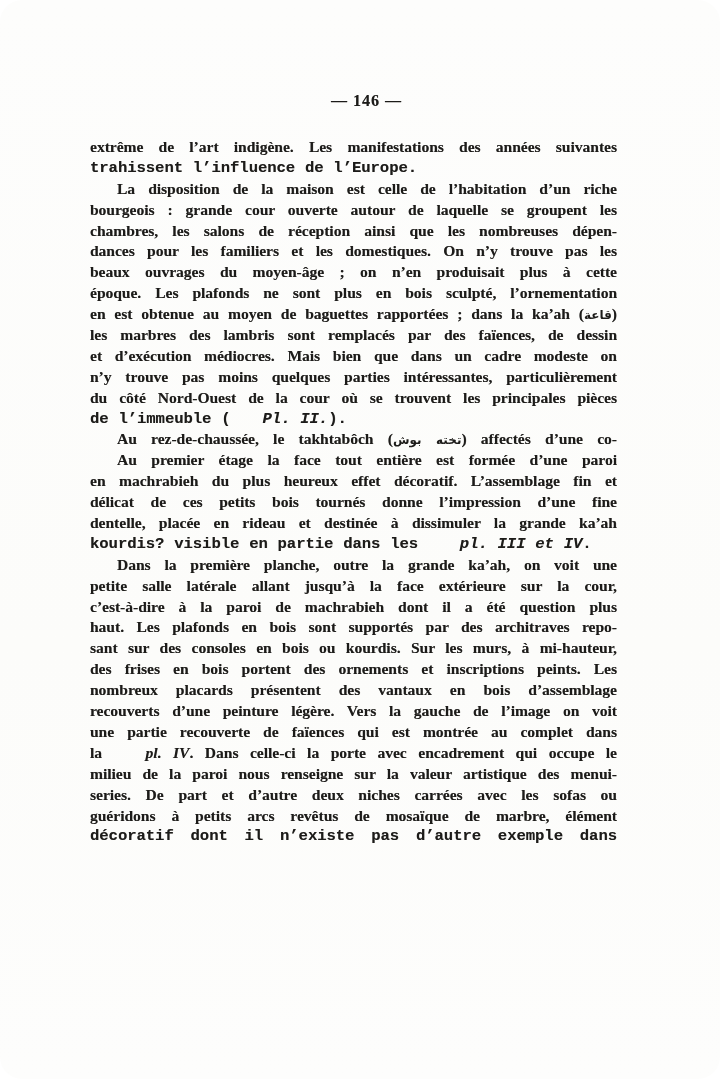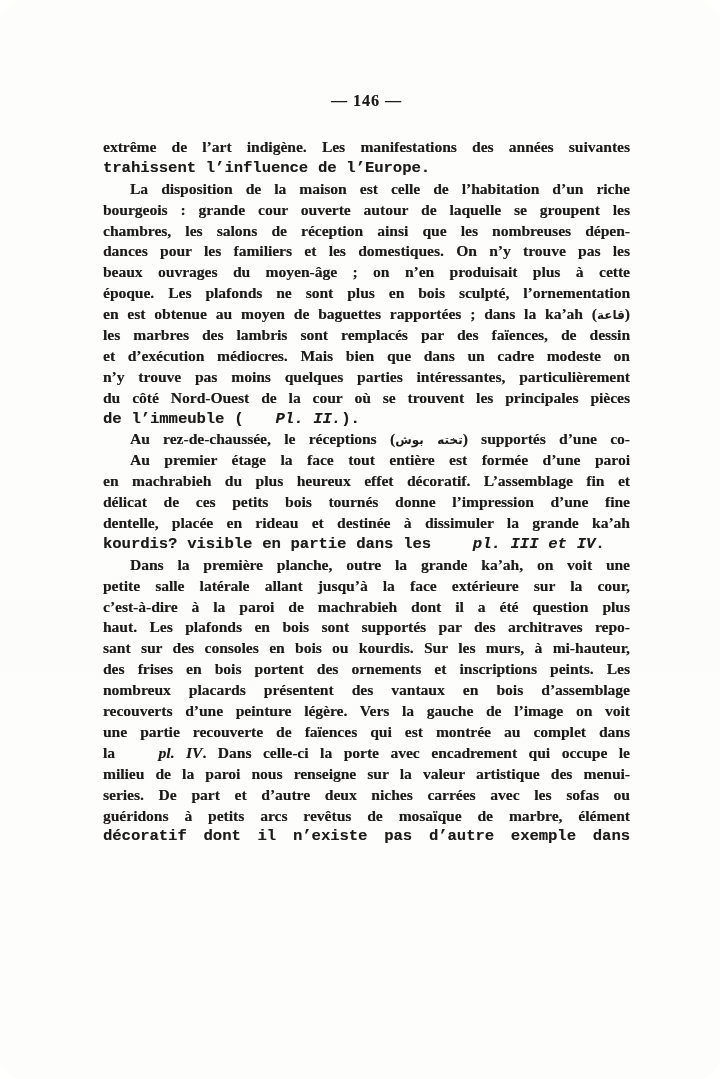--- a/index.html
+++ b/index.html
@@ -20,21 +20,21 @@
   }
   .pagenum {
     position: absolute;
     top: 92px; left: 103px; width: 527px;
     text-align: center;
     font-size: 16px; line-height: 18px;
     letter-spacing: 1px;
   }
   .textblock {
     position: absolute;
-    top: 137px; left: 103px; width: 527px;
+    top: 137px; left: 90px; width: 527px;
   }
   .line {
     font-size: 15.5px;
     line-height: 20.9px;
     height: 20.9px;
     text-align: justify;
     text-align-last: justify;
     overflow: hidden;
     word-spacing: 0.5px;
   }
@@ -61,21 +61,21 @@
       <div class="line"><span class="seg">chambres, les salons de réception ainsi que les nombreuses dépen-</span></div>
       <div class="line"><span class="seg">dances pour les familiers et les domestiques. On n’y trouve pas les</span></div>
       <div class="line"><span class="seg">beaux ouvrages du moyen-âge ; on n’en produisait plus à cette</span></div>
       <div class="line"><span class="seg">époque. Les plafonds ne sont plus en bois sculpté, l’ornementation</span></div>
       <div class="line"><span class="seg">en est obtenue au moyen de baguettes rapportées ; dans la ka’ah (</span><span class="seg-a">قاعة</span><span class="seg">)</span></div>
       <div class="line"><span class="seg">les marbres des lambris sont remplacés par des faïences, de dessin</span></div>
       <div class="line"><span class="seg">et d’exécution médiocres. Mais bien que dans un cadre modeste on</span></div>
       <div class="line"><span class="seg">n’y trouve pas moins quelques parties intéressantes, particulièrement</span></div>
       <div class="line"><span class="seg">du côté Nord-Ouest de la cour où se trouvent les principales pièces</span></div>
       <div class="line end"><span class="seg">de l’immeuble (</span><span class="seg-i">Pl. II.</span><span class="seg">).</span></div>
-      <div class="line indent"><span class="seg">Au rez-de-chaussée, le réceptions (</span><span class="seg-a">تخته بوش</span><span class="seg">) supportés d’une co-</span></div>
+      <div class="line indent"><span class="seg">Au rez-de-chaussée, le takhtabôch (</span><span class="seg-a">تخته بوش</span><span class="seg">) affectés d’une co-</span></div>
       <div class="line indent"><span class="seg">Au premier étage la face tout entière est formée d’une paroi</span></div>
       <div class="line"><span class="seg">en machrabieh du plus heureux effet décoratif. L’assemblage fin et</span></div>
       <div class="line"><span class="seg">délicat de ces petits bois tournés donne l’impression d’une fine</span></div>
       <div class="line"><span class="seg">dentelle, placée en rideau et destinée à dissimuler la grande ka’ah</span></div>
       <div class="line end"><span class="seg">kourdis? visible en partie dans les </span><span class="seg-i">pl. III et IV</span><span class="seg">.</span></div>
       <div class="line indent"><span class="seg">Dans la première planche, outre la grande ka’ah, on voit une</span></div>
       <div class="line"><span class="seg">petite salle latérale allant jusqu’à la face extérieure sur la cour,</span></div>
       <div class="line"><span class="seg">c’est-à-dire à la paroi de machrabieh dont il a été question plus</span></div>
       <div class="line"><span class="seg">haut. Les plafonds en bois sont supportés par des architraves repo-</span></div>
       <div class="line"><span class="seg">sant sur des consoles en bois ou kourdis. Sur les murs, à mi-hauteur,</span></div>

